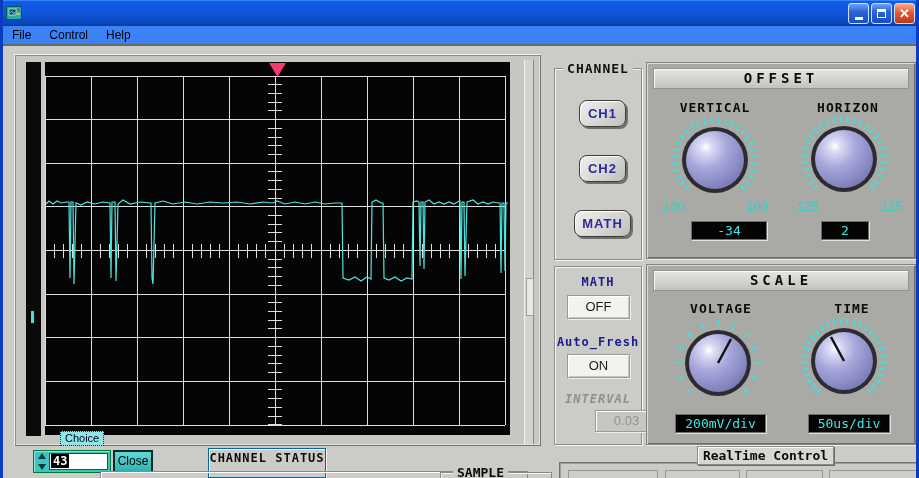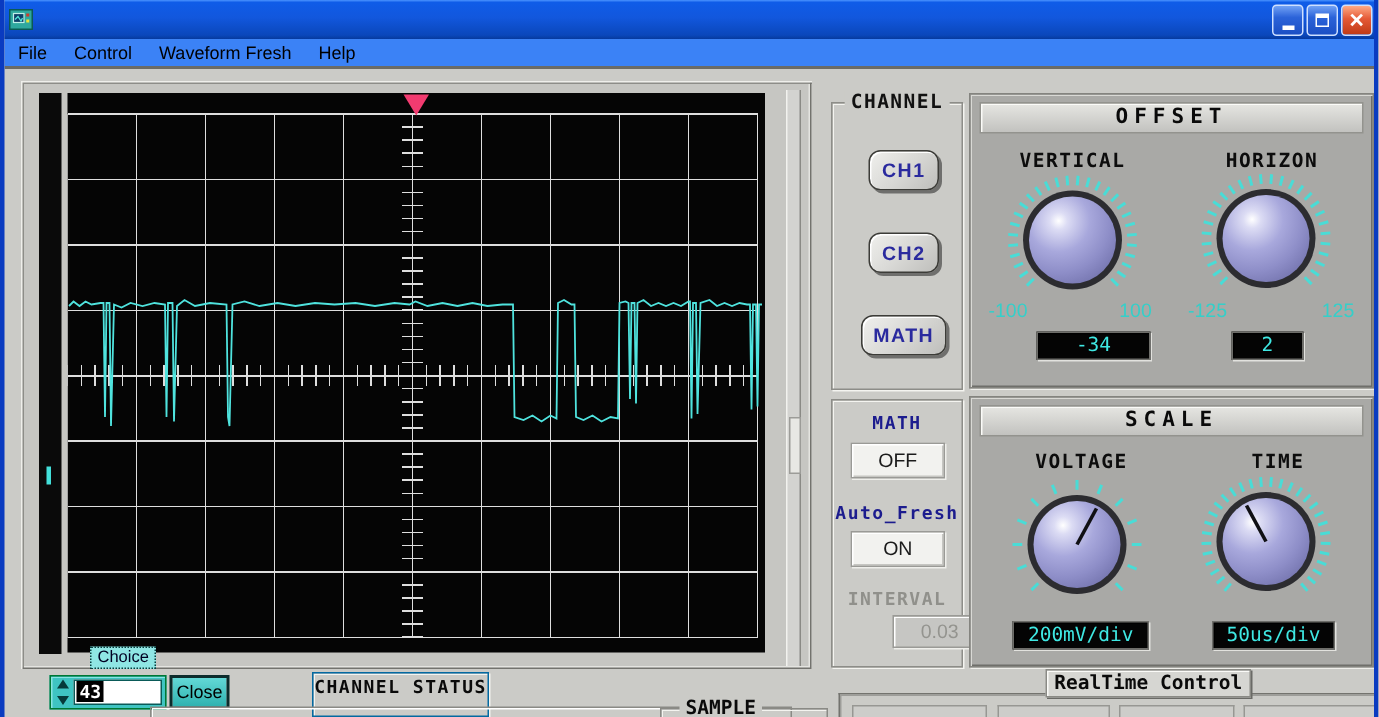--- a/index.html
+++ b/index.html
@@ -127,21 +127,20 @@
         </div>
       <div class="win-btn close">
           <span>✕</span>
         </div>
     </div>
   </div>
 
   <div id="menubar">
     <span class="menu-item">File</span>
     <span class="menu-item">Control</span>
-    <span class="menu-item">Waveform Fresh</span>
     <span class="menu-item">Help</span>
   </div>
 
   <div id="scope-frame"></div>
   <div id="y-strip"></div>
   <div id="y-strip-mark"></div>
   <div id="plot-area">
     <svg id="plot-svg" width="465" height="373" viewBox="0 0 465 373">
       <g id="grid-lines" shape-rendering="crispEdges">
           <line x1="0" y1="14" x2="0" y2="363" stroke="#dedede" stroke-width="1"></line>
@@ -270,21 +269,21 @@
   </div>
   <div class="lv-button" style="left:576px; top:100px; width:47px; height:27px; line-height:25px;">CH1</div>
   <div class="lv-button" style="left:576px; top:155px; width:47px; height:27px; line-height:25px;">CH2</div>
   <div class="lv-button" style="left:571px; top:210px; width:57px; height:27px; line-height:25px;">MATH</div>
 
   <div class="groupbox" style="left:551px; top:266px; width:88px; height:179px;"></div>
   <div class="navy-label" style="left:551px; top:275px; width:88px;">MATH</div>
   <div class="toggle-display" style="left:564px; top:295px; width:63px; height:24px; line-height:22px;">OFF</div>
   <div class="navy-label" style="left:546px; top:335px; width:98px;">Auto_Fresh</div>
   <div class="toggle-display" style="left:564px; top:354px; width:63px; height:24px; line-height:22px;">ON</div>
-  <div class="gray-label" style="left:551px; top:392px; width:88px;">INTERVAL</div>
+  <div class="gray-label" style="left:551px; top:392px; width:88px;font-style:italic;">INTERVAL</div>
   <div class="toggle-display disabled" style="left:564px; top:410px; width:63px; height:22px; line-height:20px;">0.03</div>
 
   <div class="panel" style="left:643px; top:62px; width:270px; height:197px;">
     <div class="panel-header">OFFSET</div>
   </div>
   <div class="knob-label" style="left:657px; top:100px;">VERTICAL</div>
   <div class="knob-label" style="left:790px; top:100px;">HORIZON</div>
   <svg class="knob-svg" style="left:664px; top:112px;" viewBox="0 0 96 96">
       <line x1="73.809397513309" y1="73.80939751330898" x2="78.40559159102155" y2="78.40559159102153" stroke="#49dcd6" stroke-width="2"></line>
       <line x1="77.89904961654821" y1="68.93553992681318" x2="83.22353790442665" y2="72.66378676309498" stroke="#49dcd6" stroke-width="2"></line>

